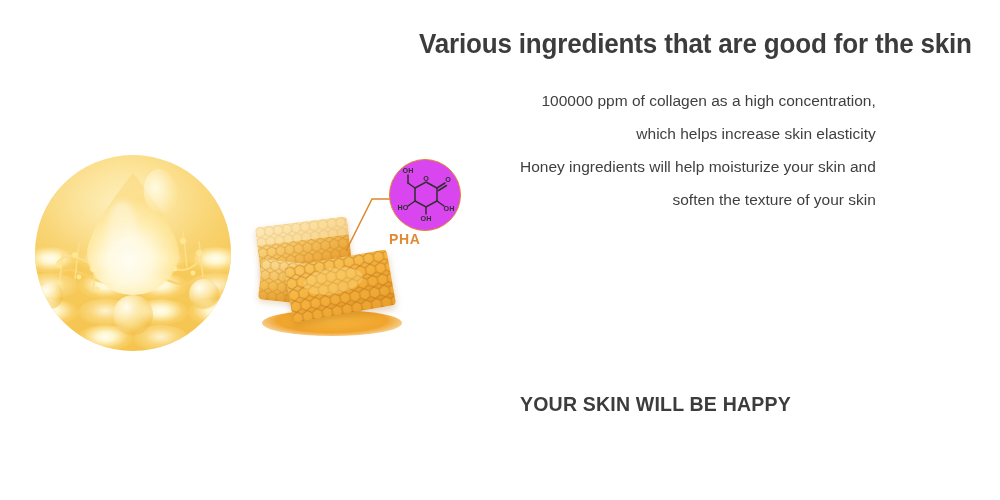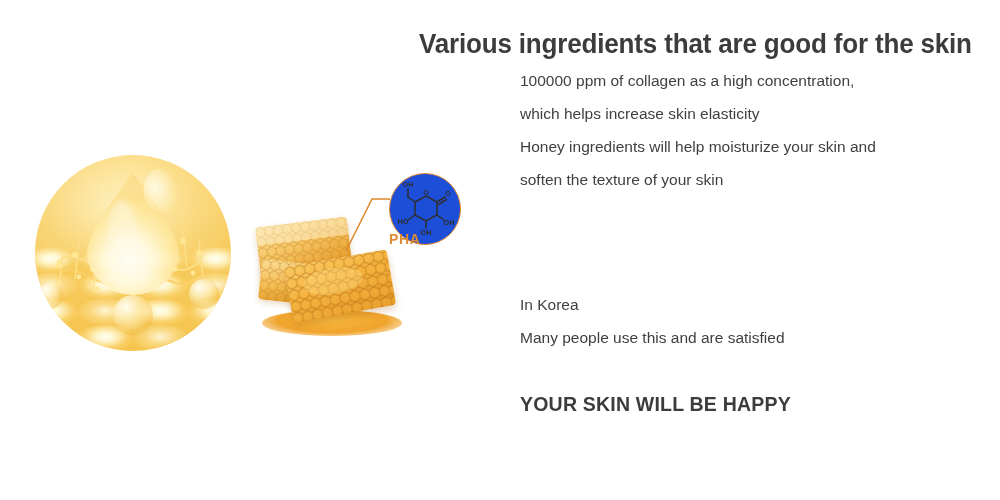--- a/index.html
+++ b/index.html
@@ -169,26 +169,26 @@
     box-shadow: 0 3px 6px rgba(160,100,20,.22);
   }
 
   
   #pha-connector { position: absolute; left: 330px; top: 185px; width: 80px; height: 80px; }
 
   
   #pha-circle {
     position: absolute;
     left: 389px;
-    top: 173px;
+    top: 159px;
     width: 72px;
     height: 72px;
     border-radius: 50%;
     border: 1.6px solid #e0862c;
-    background: #1d4ed8;
+    background: #d946ef;
     box-sizing: border-box;
   }
   #pha-title {
     position: absolute;
     left: 389px;
     top: 231px;
     font-size: 14px;
     font-weight: 700;
     letter-spacing: .6px;
     color: #e08b33;
@@ -227,21 +227,21 @@
     white-space: nowrap;
   }
   .body-block {
     position: absolute;
     left: 520px;
     font-size: 15.5px;
     color: #3f3f3f;
     line-height: 33px;
     white-space: pre-line;
   }
-  #intro-copy   { top: 64px; }
+  #intro-copy   { top: 84px; text-align: right; }
   #korea-copy   { top: 288px; }
   .subhead {
     position: absolute;
     left: 520px;
     top: 392px;
     font-family: "Liberation Sans Narrow", "Liberation Sans", sans-serif;
     font-size: 21px;
     font-weight: 700;
     color: #3c3c3c;
     letter-spacing: .2px;
@@ -390,16 +390,14 @@
 
   <div id="pha-title">PHA</div>
 </div>
 
 <div id="copy-panel">
   <div class="headline">Various ingredients that are good for the skin</div>
   <div class="body-block" id="intro-copy">100000 ppm of collagen as a high concentration,
 which helps increase skin elasticity
 Honey ingredients will help moisturize your skin and
 soften the texture of your skin</div>
-  <div class="body-block" id="korea-copy">In Korea
-Many people use this and are satisfied</div>
   <div class="subhead">YOUR SKIN WILL BE HAPPY</div>
 </div>
 
 </body></html>

